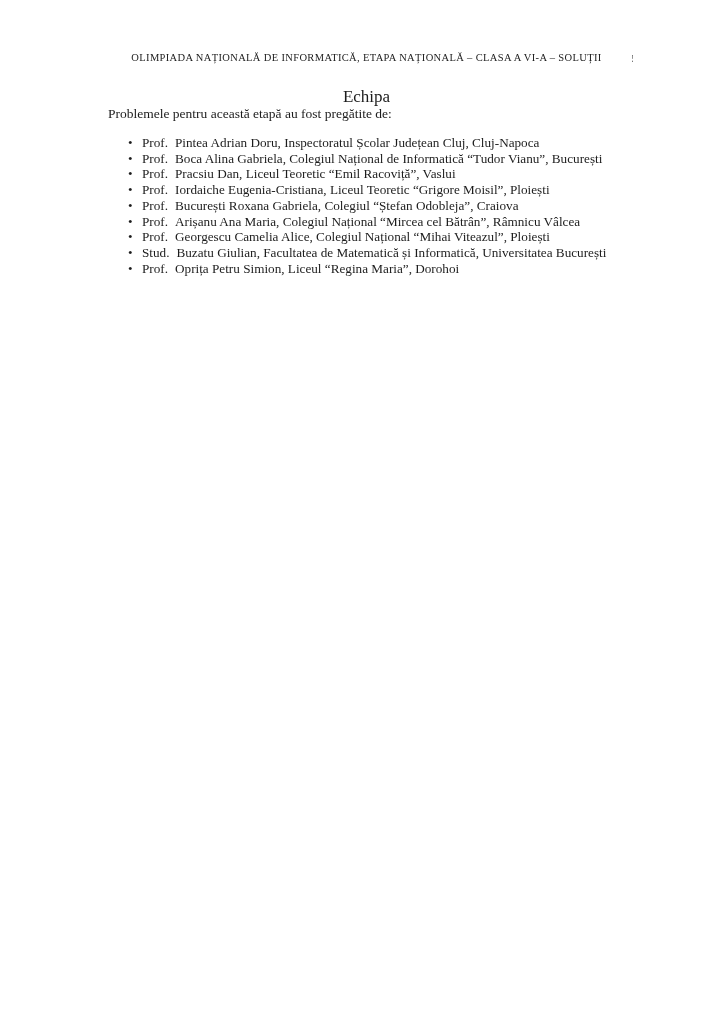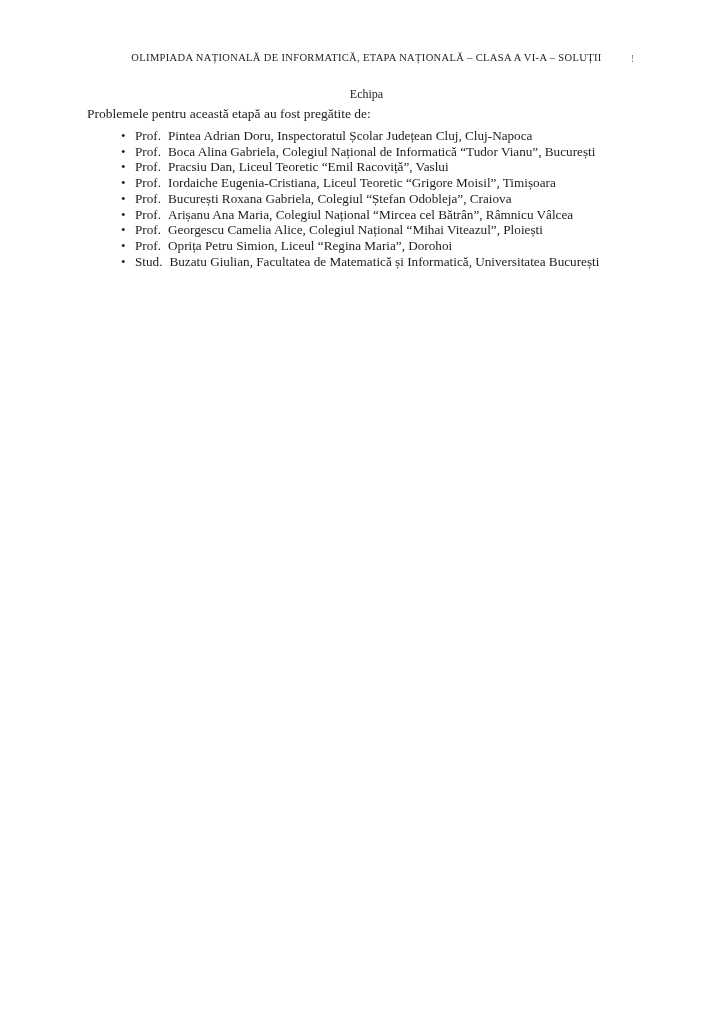--- a/index.html
+++ b/index.html
@@ -32,36 +32,36 @@
     top: 0;
     font-size: 11px;
     color: #222222;
   }
   .section-heading {
     position: absolute;
     top: 87px;
     left: 96px;
     width: 541px;
     text-align: center;
-    font-size: 12px;
+    font-size: 17px;
     font-weight: normal;
     margin: 0;
   }
   .intro-line {
     position: absolute;
     top: 106px;
-    left: 87px;
+    left: 108px;
     font-size: 13.5px;
     white-space: nowrap;
   }
   .contributors-list {
     position: absolute;
     top: 127px;
     left: 134px;
-    margin: 1px;
+    margin: 8px;
     padding: 0;
     list-style: none;
     font-size: 13.2px;
   }
   .contributors-list li {
     position: relative;
     line-height: 15.7px;
     white-space: nowrap;
   }
   .contributors-list li::before {
@@ -85,21 +85,21 @@
   </div>
 
   <h1 class="section-heading">Echipa</h1>
 
   <div class="intro-line">Problemele pentru această etapă au fost pregătite de:</div>
 
   <ul class="contributors-list">
     <li><span>Prof.</span><span class="contrib-rest">Pintea Adrian Doru, Inspectoratul Școlar Județean Cluj, Cluj-Napoca</span></li>
     <li><span>Prof.</span><span class="contrib-rest">Boca Alina Gabriela, Colegiul Național de Informatică “Tudor Vianu”, București</span></li>
     <li><span>Prof.</span><span class="contrib-rest">Pracsiu Dan, Liceul Teoretic “Emil Racoviță”, Vaslui</span></li>
-    <li><span>Prof.</span><span class="contrib-rest">Iordaiche Eugenia-Cristiana, Liceul Teoretic “Grigore Moisil”, Timișoara</span></li>
+    <li><span>Prof.</span><span class="contrib-rest">Iordaiche Eugenia-Cristiana, Liceul Teoretic “Grigore Moisil”, Ploiești</span></li>
     <li><span>Prof.</span><span class="contrib-rest">București Roxana Gabriela, Colegiul “Ștefan Odobleja”, Craiova</span></li>
     <li><span>Prof.</span><span class="contrib-rest">Arișanu Ana Maria, Colegiul Național “Mircea cel Bătrân”, Râmnicu Vâlcea</span></li>
     <li><span>Prof.</span><span class="contrib-rest">Georgescu Camelia Alice, Colegiul Național “Mihai Viteazul”, Ploiești</span></li>
+    <li><span>Stud.</span><span class="contrib-rest">Buzatu Giulian, Facultatea de Matematică și Informatică, Universitatea București</span></li>
     <li><span>Prof.</span><span class="contrib-rest">Oprița Petru Simion, Liceul “Regina Maria”, Dorohoi</span></li>
-    <li><span>Stud.</span><span class="contrib-rest">Buzatu Giulian, Facultatea de Matematică și Informatică, Universitatea București</span></li>
   </ul>
 
 </div>
 
 </body></html>

